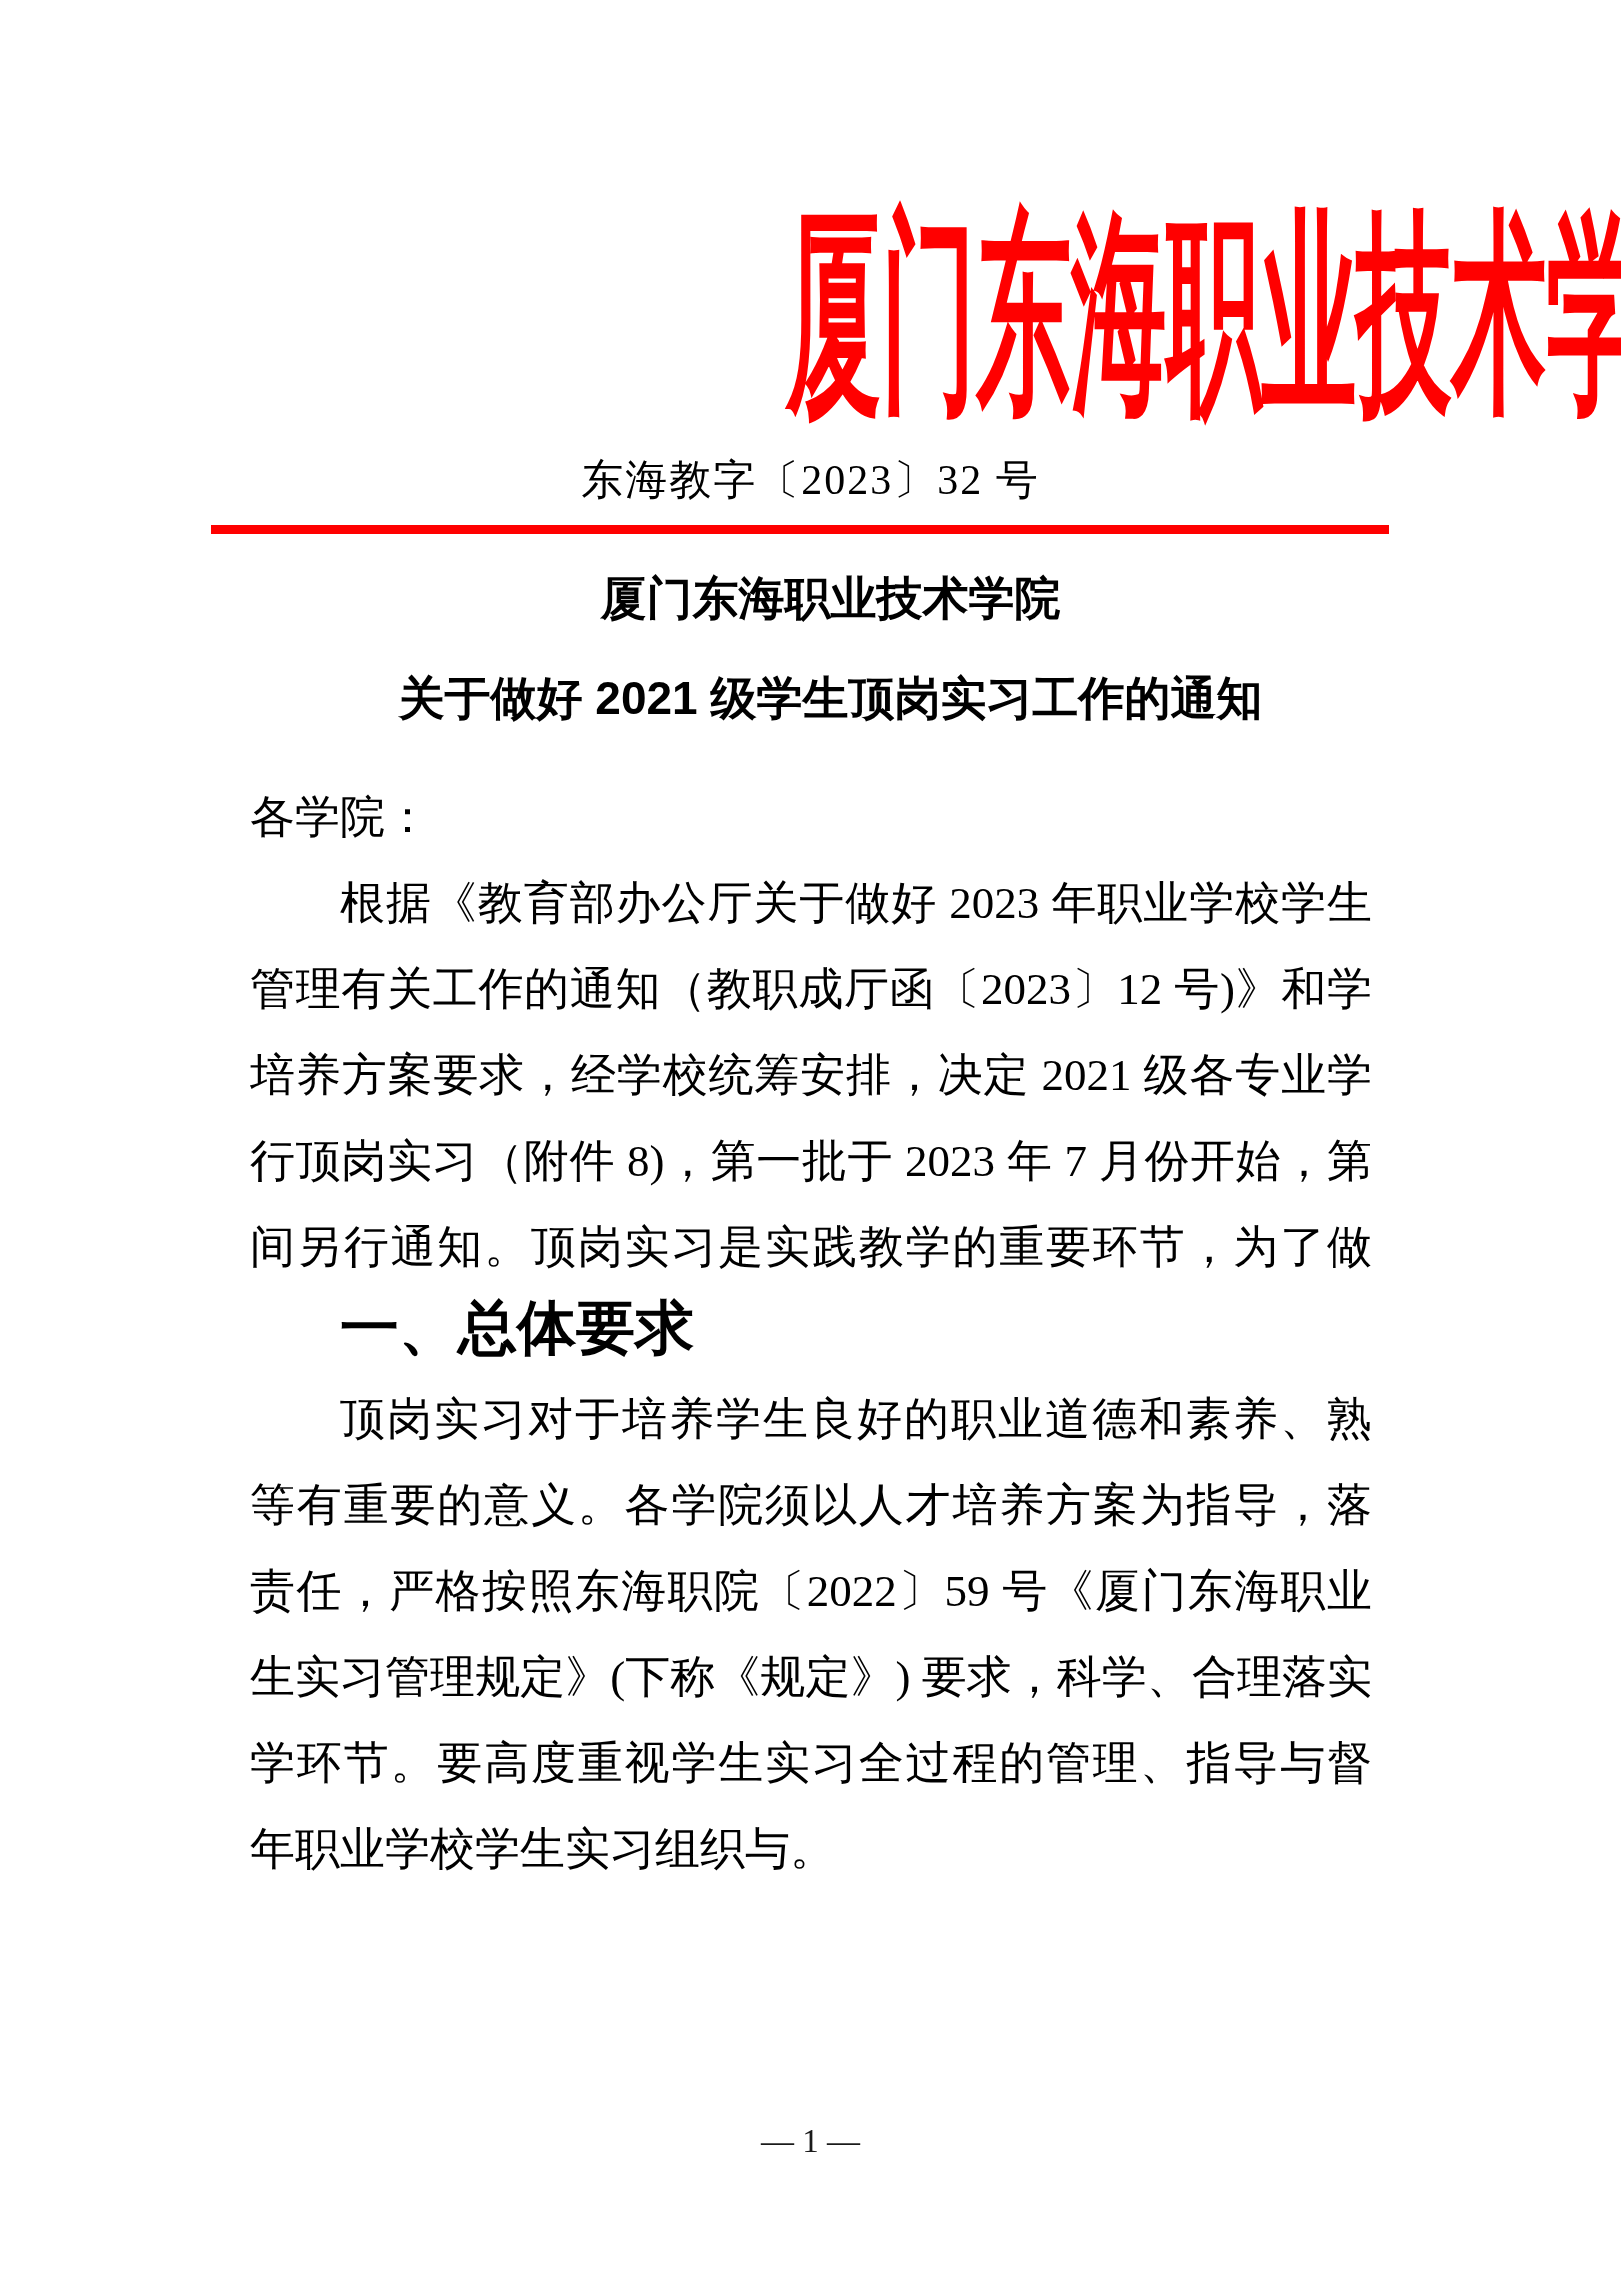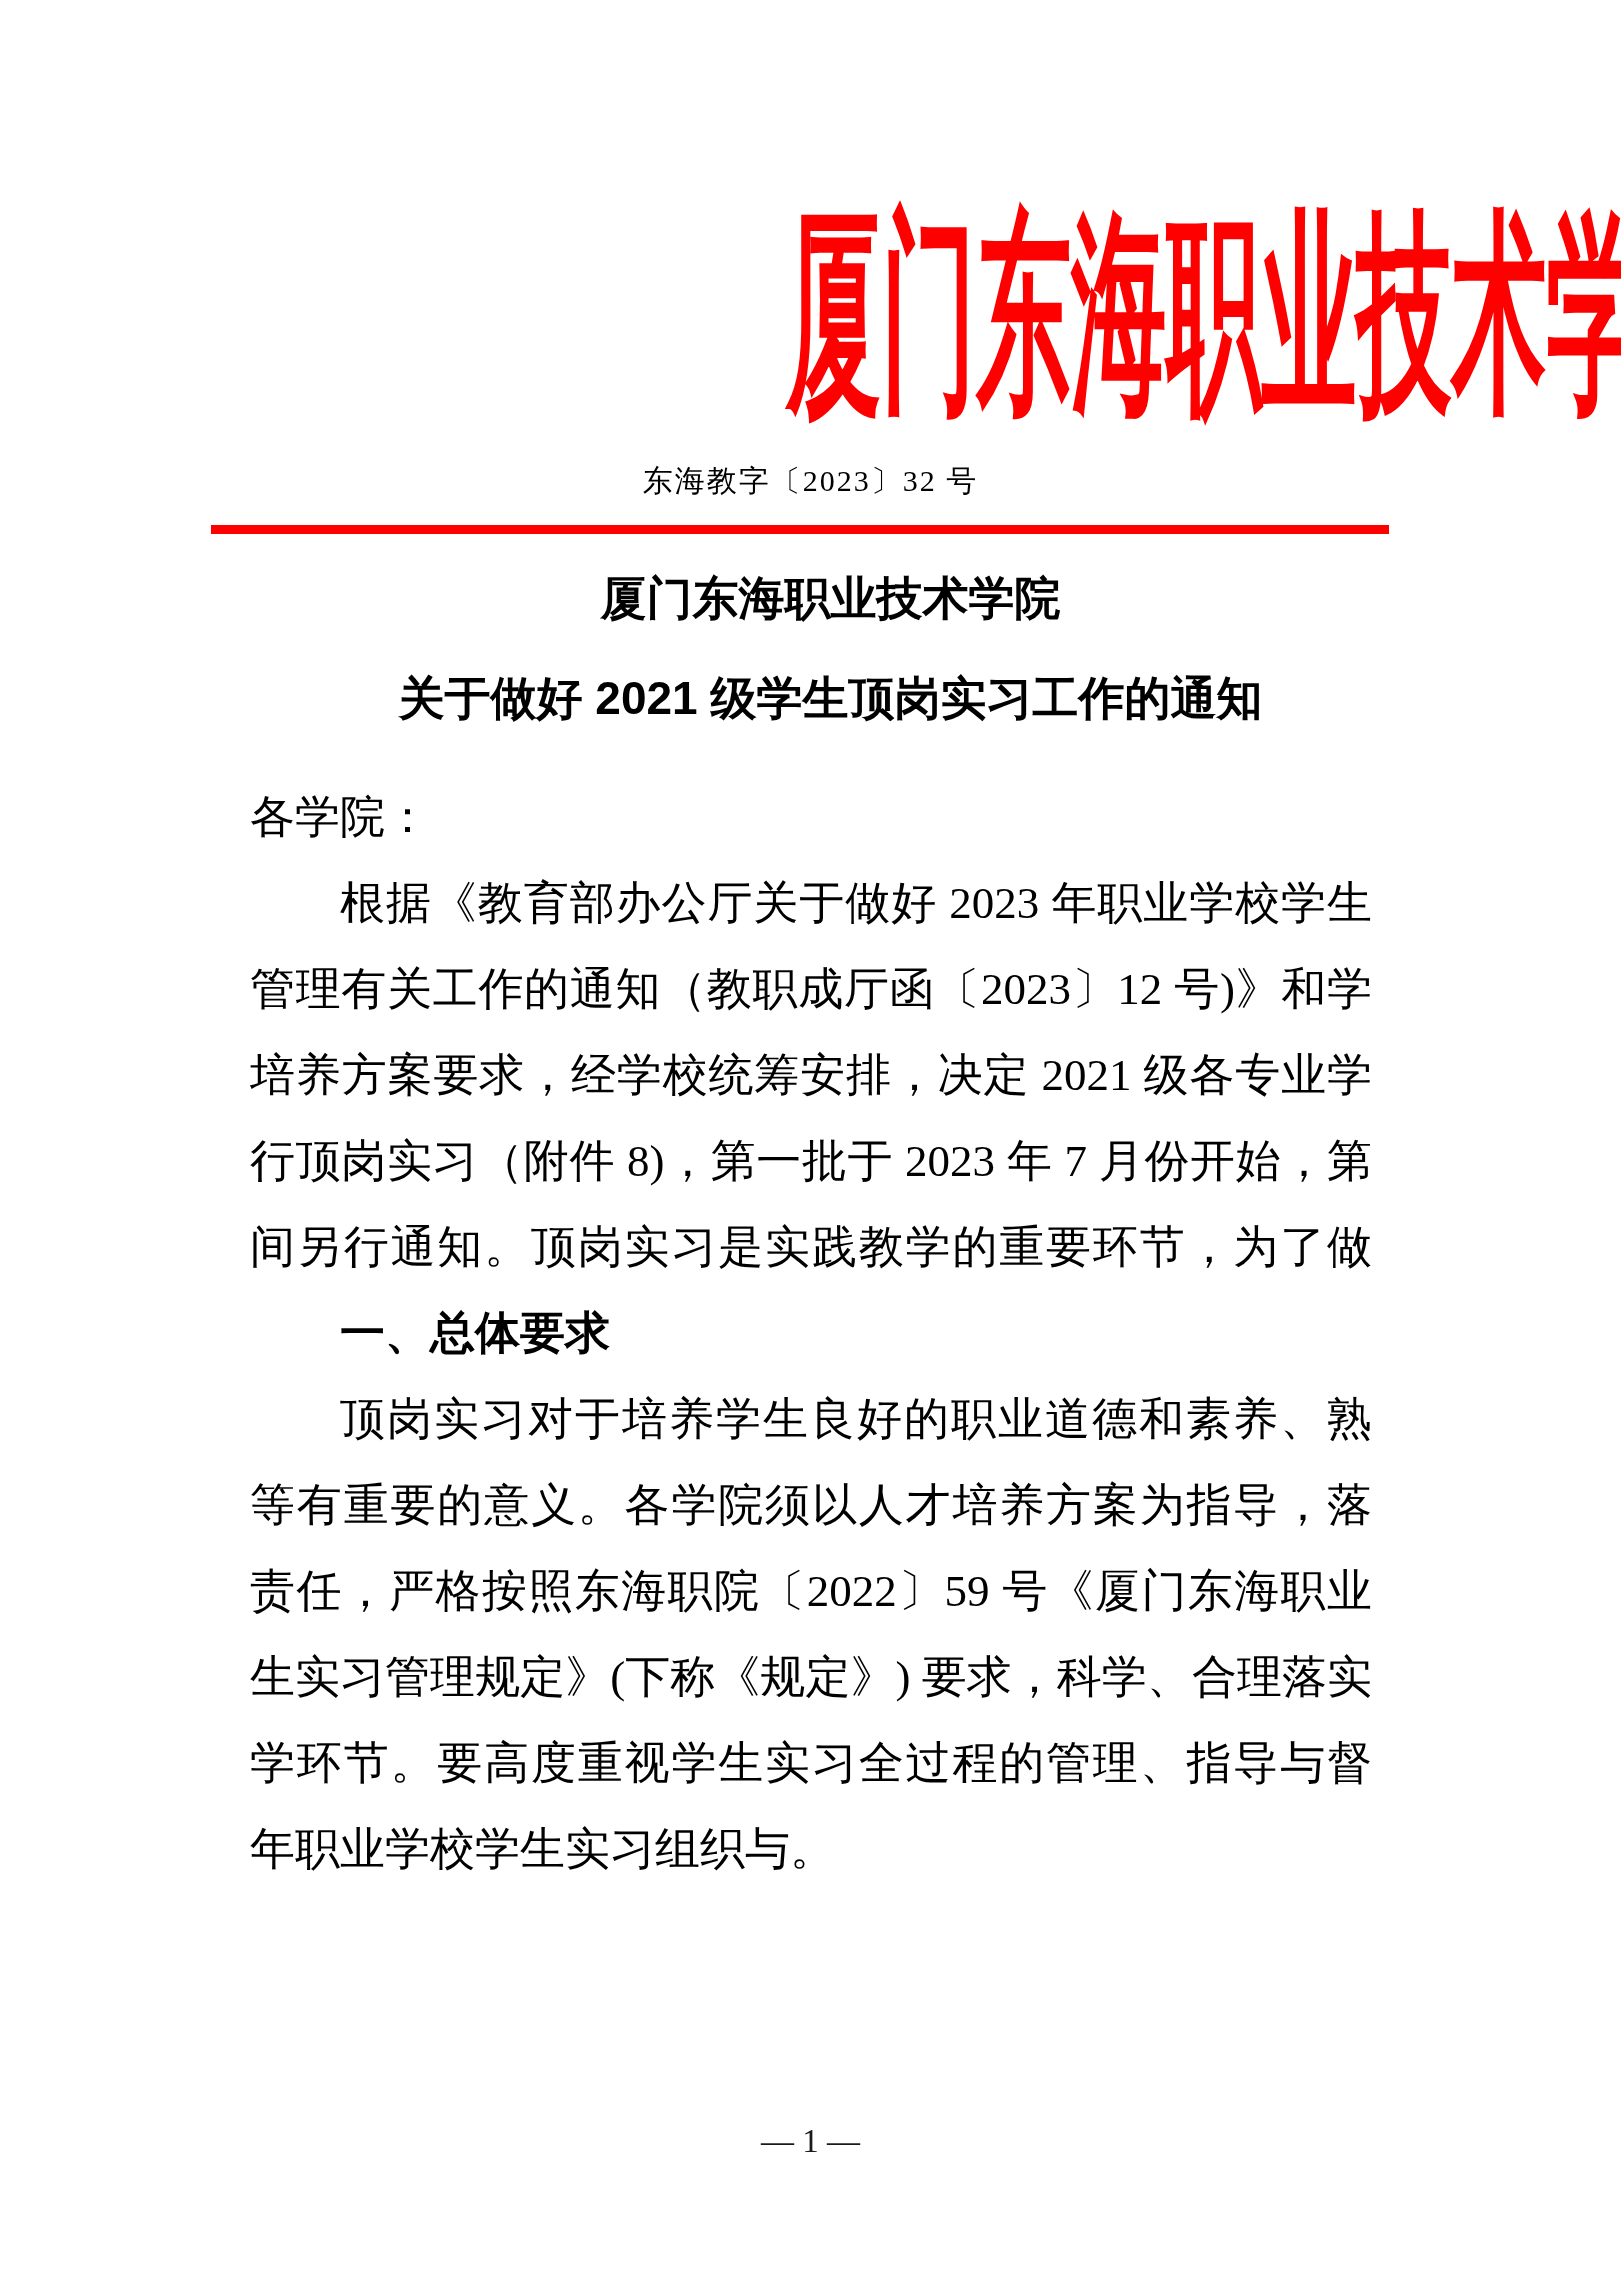--- a/index.html
+++ b/index.html
@@ -35,21 +35,21 @@
     transform: scaleX(0.44);
     transform-origin: 50% 50%;
   }
   
   .doc-number {
     position: absolute;
     top: 453px;
     left: 0;
     width: 100%;
     text-align: center;
-    font-size: 30px;
+    font-size: 42px;
     line-height: 55px;
     letter-spacing: 2px;
   }
   
   .divider {
     position: absolute;
     top: 525px;
     left: 211px;
     width: 1178px;
     height: 8.8px;
@@ -87,23 +87,23 @@
   .salutation {
     text-align: left;
     text-align-last: left;
   }
   .para .line:first-child { text-indent: 90px; }
   .para .line:last-child  { text-align-last: left; }
   .section-heading {
     line-height: 86px;
     height: 86px;
     padding-left: 90px;
-    font-family: Liberation Sans, sans-serif;
+    font-family: Liberation Mono, monospace;
     font-weight: 700;
-    font-size: 45px;
+    font-size: 59px;
     text-align: left;
     text-align-last: left;
   }
   
   .footer {
     position: absolute;
     top: 2115px;
     left: 0;
     width: 100%;
     text-align: center;

